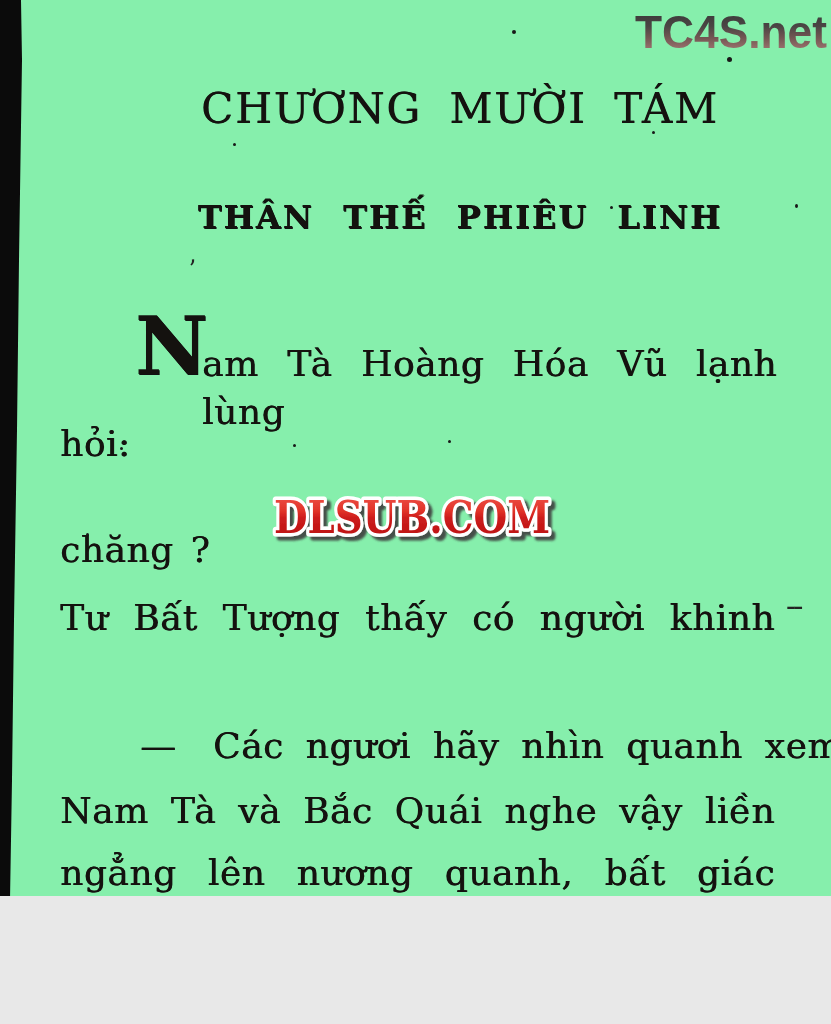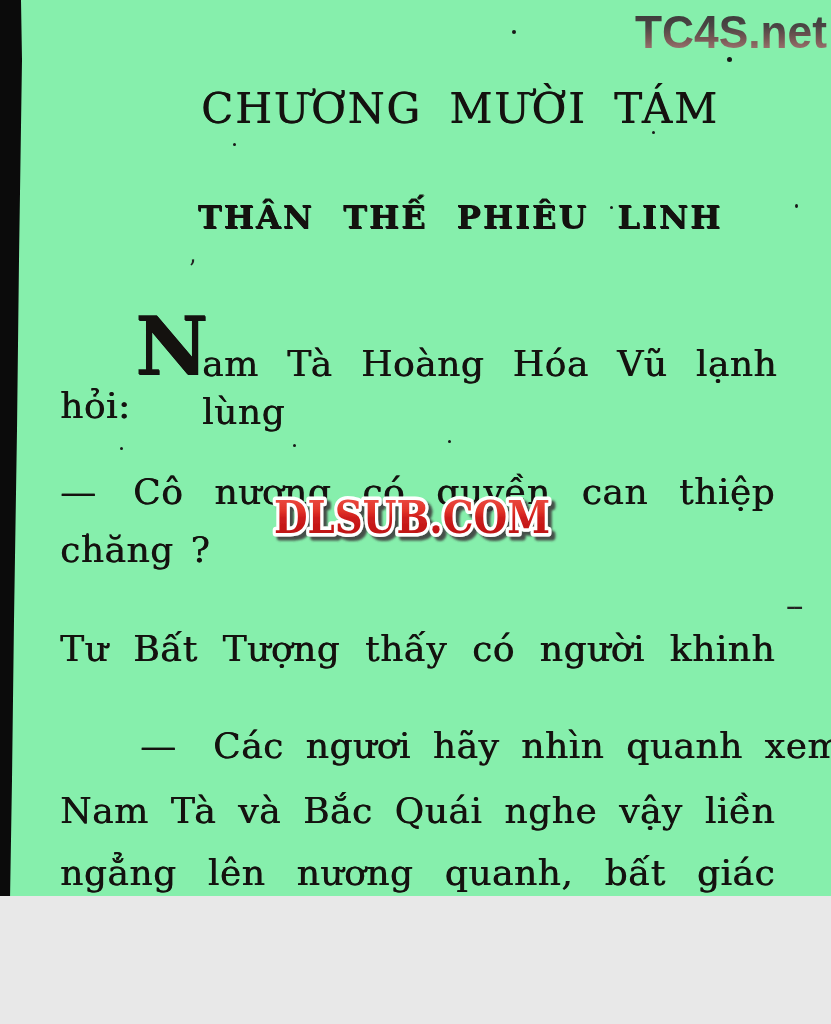--- a/index.html
+++ b/index.html
@@ -38,24 +38,24 @@
     white-space:normal; width:715px;
     text-align:justify; text-align-last:justify;
   }
   .indent { text-indent:80px; }
 
   .dropcap {
     position:absolute; left:135px; top:306px; font-size:80px; line-height:1;
     font-weight:bold; text-shadow:0.8px 0.5px 0.6px #111;
   }
   .line1 { left:202px; top:340px; width:575px; }
-  .line2 { top:382px; }
+  .line2 { top:420px; }
   .line3 { top:468px; }
   .line4 { top:526px; }
-  .line5 { top:594px;margin-top:31px; }
+  .line5 { top:594px; }
   .line6 { top:658px; word-spacing:9px; }
   .line7 { top:722px; word-spacing:10px; }
   .line8 { top:787px; }
   .line9 { top:849px; }
   .line10 { top:909px; word-spacing:7px; }
 
   .stray-dash {
     position:absolute; left:786px; top:588px; font-size:30px; letter-spacing:-3px;
     color:#222;
   }
@@ -89,21 +89,20 @@
     </defs>
     <text x="103" y="48" text-anchor="middle" font-family="Liberation Sans, sans-serif" font-weight="bold" font-size="47" fill="url(#tc4sGrad)" textLength="192" lengthAdjust="spacingAndGlyphs">TC4S.net</text>
   </svg>
 
   <div class="h1">CHƯƠNG MƯỜI TÁM</div>
   <div class="h2">THÂN THẾ PHIÊU LINH</div>
 
   <span class="dropcap">N</span>
   <div class="bl just line1">am Tà Hoàng Hóa Vũ lạnh lùng</div>
   <div class="bl line2">hỏi:</div>
-  <div class="bl just line3">— Cô nương có quyền can thiệp</div>
   <div class="bl line4">chăng ?</div>
   <div class="bl just line5">Tư Bất Tượng thấy có người khinh</div>
   <div class="bl indent line7">— Các ngươi hãy nhìn quanh xem !</div>
   <div class="bl just line8">Nam Tà và Bắc Quái nghe vậy liền</div>
   <div class="bl just line9">ngẳng lên nương quanh, bất giác chỉnh nói :</div>
   <div class="bl indent line10">— Ồ ! Dao Trì Lệnh Chủ đang có mặt</div>
 
   <span class="stray-dash">--</span>
 
   <svg class="wm wm-mid" width="304" height="74" viewBox="0 0 304 74">

